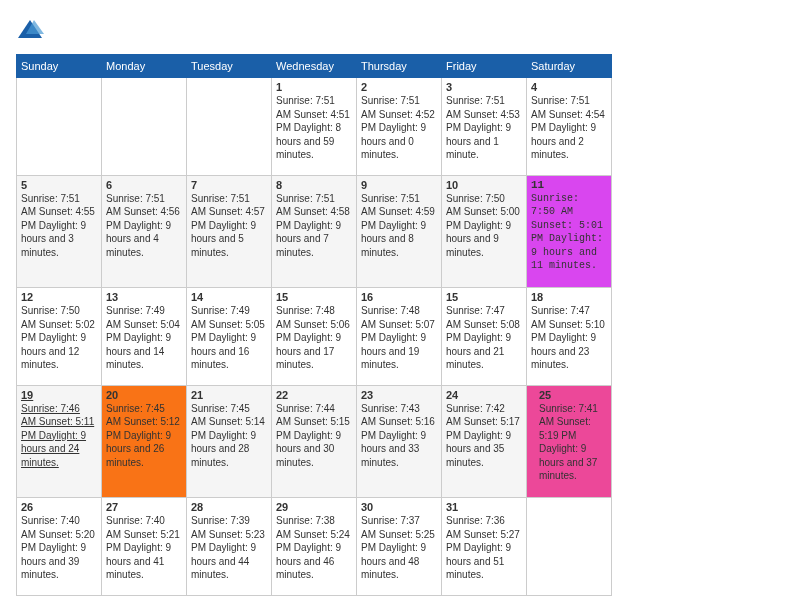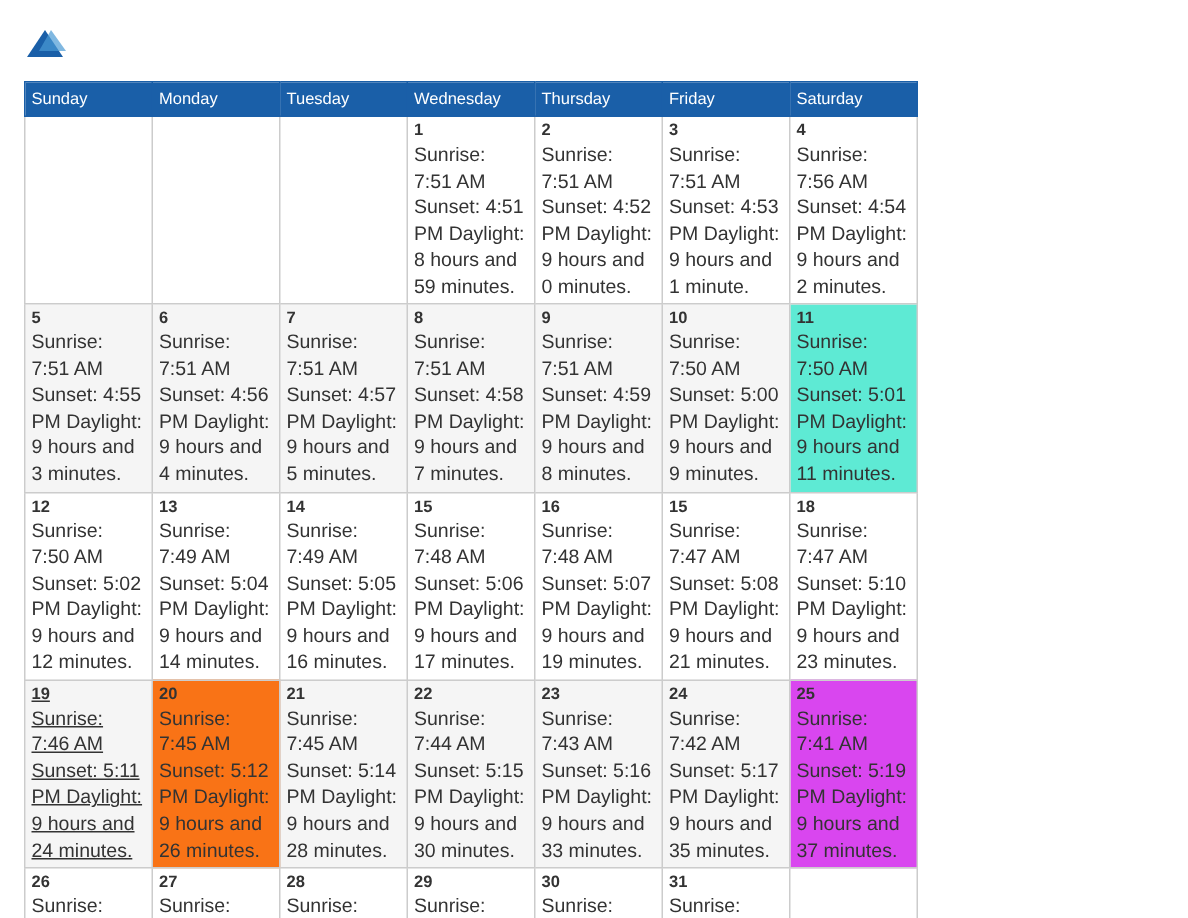--- a/index.html
+++ b/index.html
@@ -86,21 +86,21 @@
     .calendar tr:nth-child(even) td {
       background: #f5f5f5;
     }
     .day-num {
       font-size: 11px;
       font-weight: bold;
       display: block;
       margin-bottom: 1px;
     }
     .cell-text {
-      font-size: 13px;
+      font-size: 10px;
       line-height: 1.35;
       color: #333;
     }
     .empty-cell {
       background: #fff !important;
     }
   </style>
 </head>
 <body>
 
@@ -152,21 +152,21 @@
 Daylight: 9 hours and 0 minutes.</div>
           </td>
           <td>
             <span class="day-num">3</span>
             <div class="cell-text">Sunrise: 7:51 AM
 Sunset: 4:53 PM
 Daylight: 9 hours and 1 minute.</div>
           </td>
           <td>
             <span class="day-num">4</span>
-            <div class="cell-text">Sunrise: 7:56 AM
+            <div class="cell-text">Sunrise: 7:51 AM
 Sunset: 4:54 PM
 Daylight: 9 hours and 2 minutes.</div>
           </td>
         </tr>
         <tr>
           <td style="background: rgb(245, 245, 245);">
             <span class="day-num">5</span>
             <div class="cell-text">Sunrise: 7:51 AM
 Sunset: 4:55 PM
 Daylight: 9 hours and 3 minutes.</div>
@@ -194,21 +194,21 @@
             <div class="cell-text">Sunrise: 7:51 AM
 Sunset: 4:59 PM
 Daylight: 9 hours and 8 minutes.</div>
           </td>
           <td style="background: rgb(245, 245, 245);">
             <span class="day-num">10</span>
             <div class="cell-text">Sunrise: 7:50 AM
 Sunset: 5:00 PM
 Daylight: 9 hours and 9 minutes.</div>
           </td>
-          <td style="background: #5eead4;">
+          <td style="background: #d946ef; font-family: Liberation Mono, monospace;">
             <span class="day-num">11</span>
             <div class="cell-text">Sunrise: 7:50 AM
 Sunset: 5:01 PM
 Daylight: 9 hours and 11 minutes.</div>
           </td>
         </tr>
         <tr>
           <td>
             <span class="day-num">12</span>
             <div class="cell-text">Sunrise: 7:50 AM
@@ -282,21 +282,21 @@
             <div class="cell-text">Sunrise: 7:43 AM
 Sunset: 5:16 PM
 Daylight: 9 hours and 33 minutes.</div>
           </td>
           <td style="background: rgb(245, 245, 245);">
             <span class="day-num">24</span>
             <div class="cell-text">Sunrise: 7:42 AM
 Sunset: 5:17 PM
 Daylight: 9 hours and 35 minutes.</div>
           </td>
-          <td style="background: #d946ef;">
+          <td style="background: #ec4899; padding-left: 12px;">
             <span class="day-num">25</span>
             <div class="cell-text">Sunrise: 7:41 AM
 Sunset: 5:19 PM
 Daylight: 9 hours and 37 minutes.</div>
           </td>
         </tr>
         <tr>
           <td>
             <span class="day-num">26</span>
             <div class="cell-text">Sunrise: 7:40 AM

